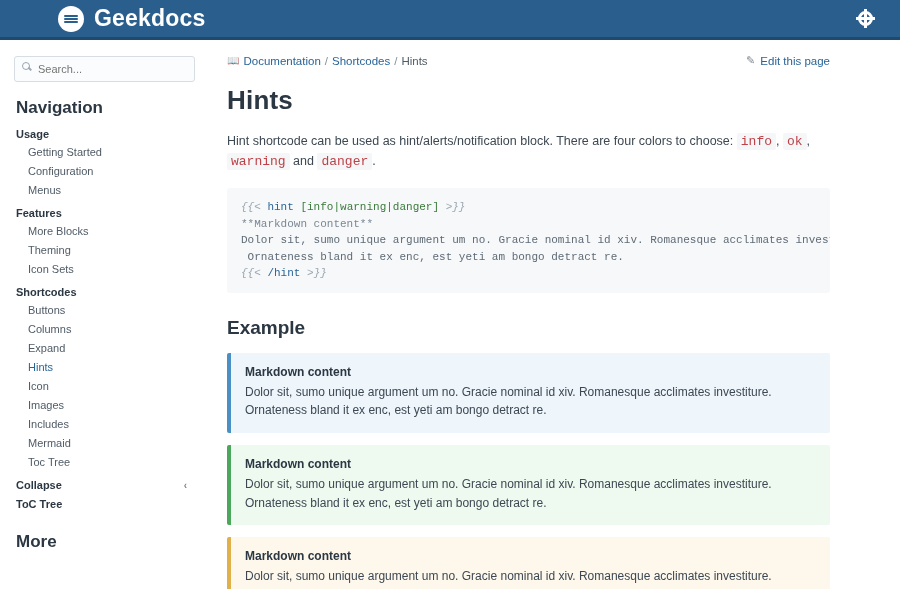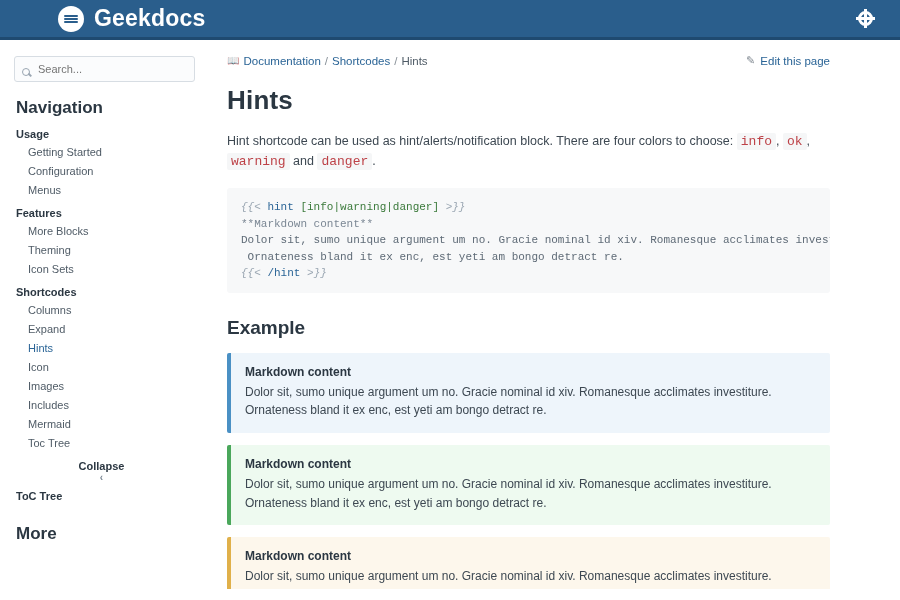--- a/index.html
+++ b/index.html
@@ -62,21 +62,21 @@
   .layout { display:flex; height: calc(600px - 51px); }
 
   
   .sidebar {
     width: 205px;
     flex: 0 0 205px;
     padding: 16px 10px 10px 14px;
     background: #ffffff;
   }
   .search-box {
-    display:flex; align-items:flex-end; gap:6px;
+    display:flex; align-items:flex-start; gap:6px;
     border:1px solid #d7dde3; border-radius:3px;
     background:#fbfcfd;
     padding: 5px 7px;
     margin-bottom: 16px;
   }
   .search-box .mag {
     width: 8px; height: 8px; border:1.5px solid #9aa6b2; border-radius:50%;
     position:relative; flex:0 0 auto;
   }
   .search-box .mag::after {
@@ -87,21 +87,21 @@
     border:0; outline:0; background:transparent; font-size:11px;
     color:#7b8794; width:100%; font-family:"Liberation Sans", sans-serif;
   }
   .nav-title { font-size: 17px; font-weight: bold; color:#2b3742; margin: 4px 0 10px 2px; }
   .nav-group { font-size: 11px; font-weight: bold; color:#2b3742; margin: 7px 0 3px 2px; }
   .nav-item {
     font-size: 11px; color:#4f5b66; padding: 2px 0 2px 14px; line-height: 15px;
   }
   .nav-item.active { color:#2a6496; }
   a.nav-link { color: inherit; text-decoration: none; }
-  .collapse-row { display:flex; align-items:center; justify-content:space-between; padding-right:8px;flex-direction:column; }
+  .collapse-row { display:flex; align-items:center; justify-content:space-between; padding-right:8px; }
   .chev { color:#7b8794; font-size:10px; }
   .more-title { font-size: 17px; font-weight: bold; color:#2b3742; margin: 22px 0 8px 2px; }
 
   
   .content {
     flex: 1 1 auto;
     padding: 14px 70px 10px 22px;
     overflow: hidden;
   }
   .crumbbar { display:flex; align-items:center; justify-content:space-between; margin-bottom: 18px; }
@@ -185,20 +185,21 @@
     <div class="nav-item"><a class="nav-link" href="#">Getting Started</a></div>
     <div class="nav-item"><a class="nav-link" href="#">Configuration</a></div>
     <div class="nav-item"><a class="nav-link" href="#">Menus</a></div>
 
     <div class="nav-group">Features</div>
     <div class="nav-item"><a class="nav-link" href="#">More Blocks</a></div>
     <div class="nav-item"><a class="nav-link" href="#">Theming</a></div>
     <div class="nav-item"><a class="nav-link" href="#">Icon Sets</a></div>
 
     <div class="nav-group">Shortcodes</div>
+    <div class="nav-item"><a class="nav-link" href="#">Buttons</a></div>
     <div class="nav-item"><a class="nav-link" href="#">Columns</a></div>
     <div class="nav-item"><a class="nav-link" href="#">Expand</a></div>
     <div class="nav-item active"><a class="nav-link" href="#">Hints</a></div>
     <div class="nav-item"><a class="nav-link" href="#">Icon</a></div>
     <div class="nav-item"><a class="nav-link" href="#">Images</a></div>
     <div class="nav-item"><a class="nav-link" href="#">Includes</a></div>
     <div class="nav-item"><a class="nav-link" href="#">Mermaid</a></div>
     <div class="nav-item"><a class="nav-link" href="#">Toc Tree</a></div>
 
     <div class="nav-group collapse-row">

